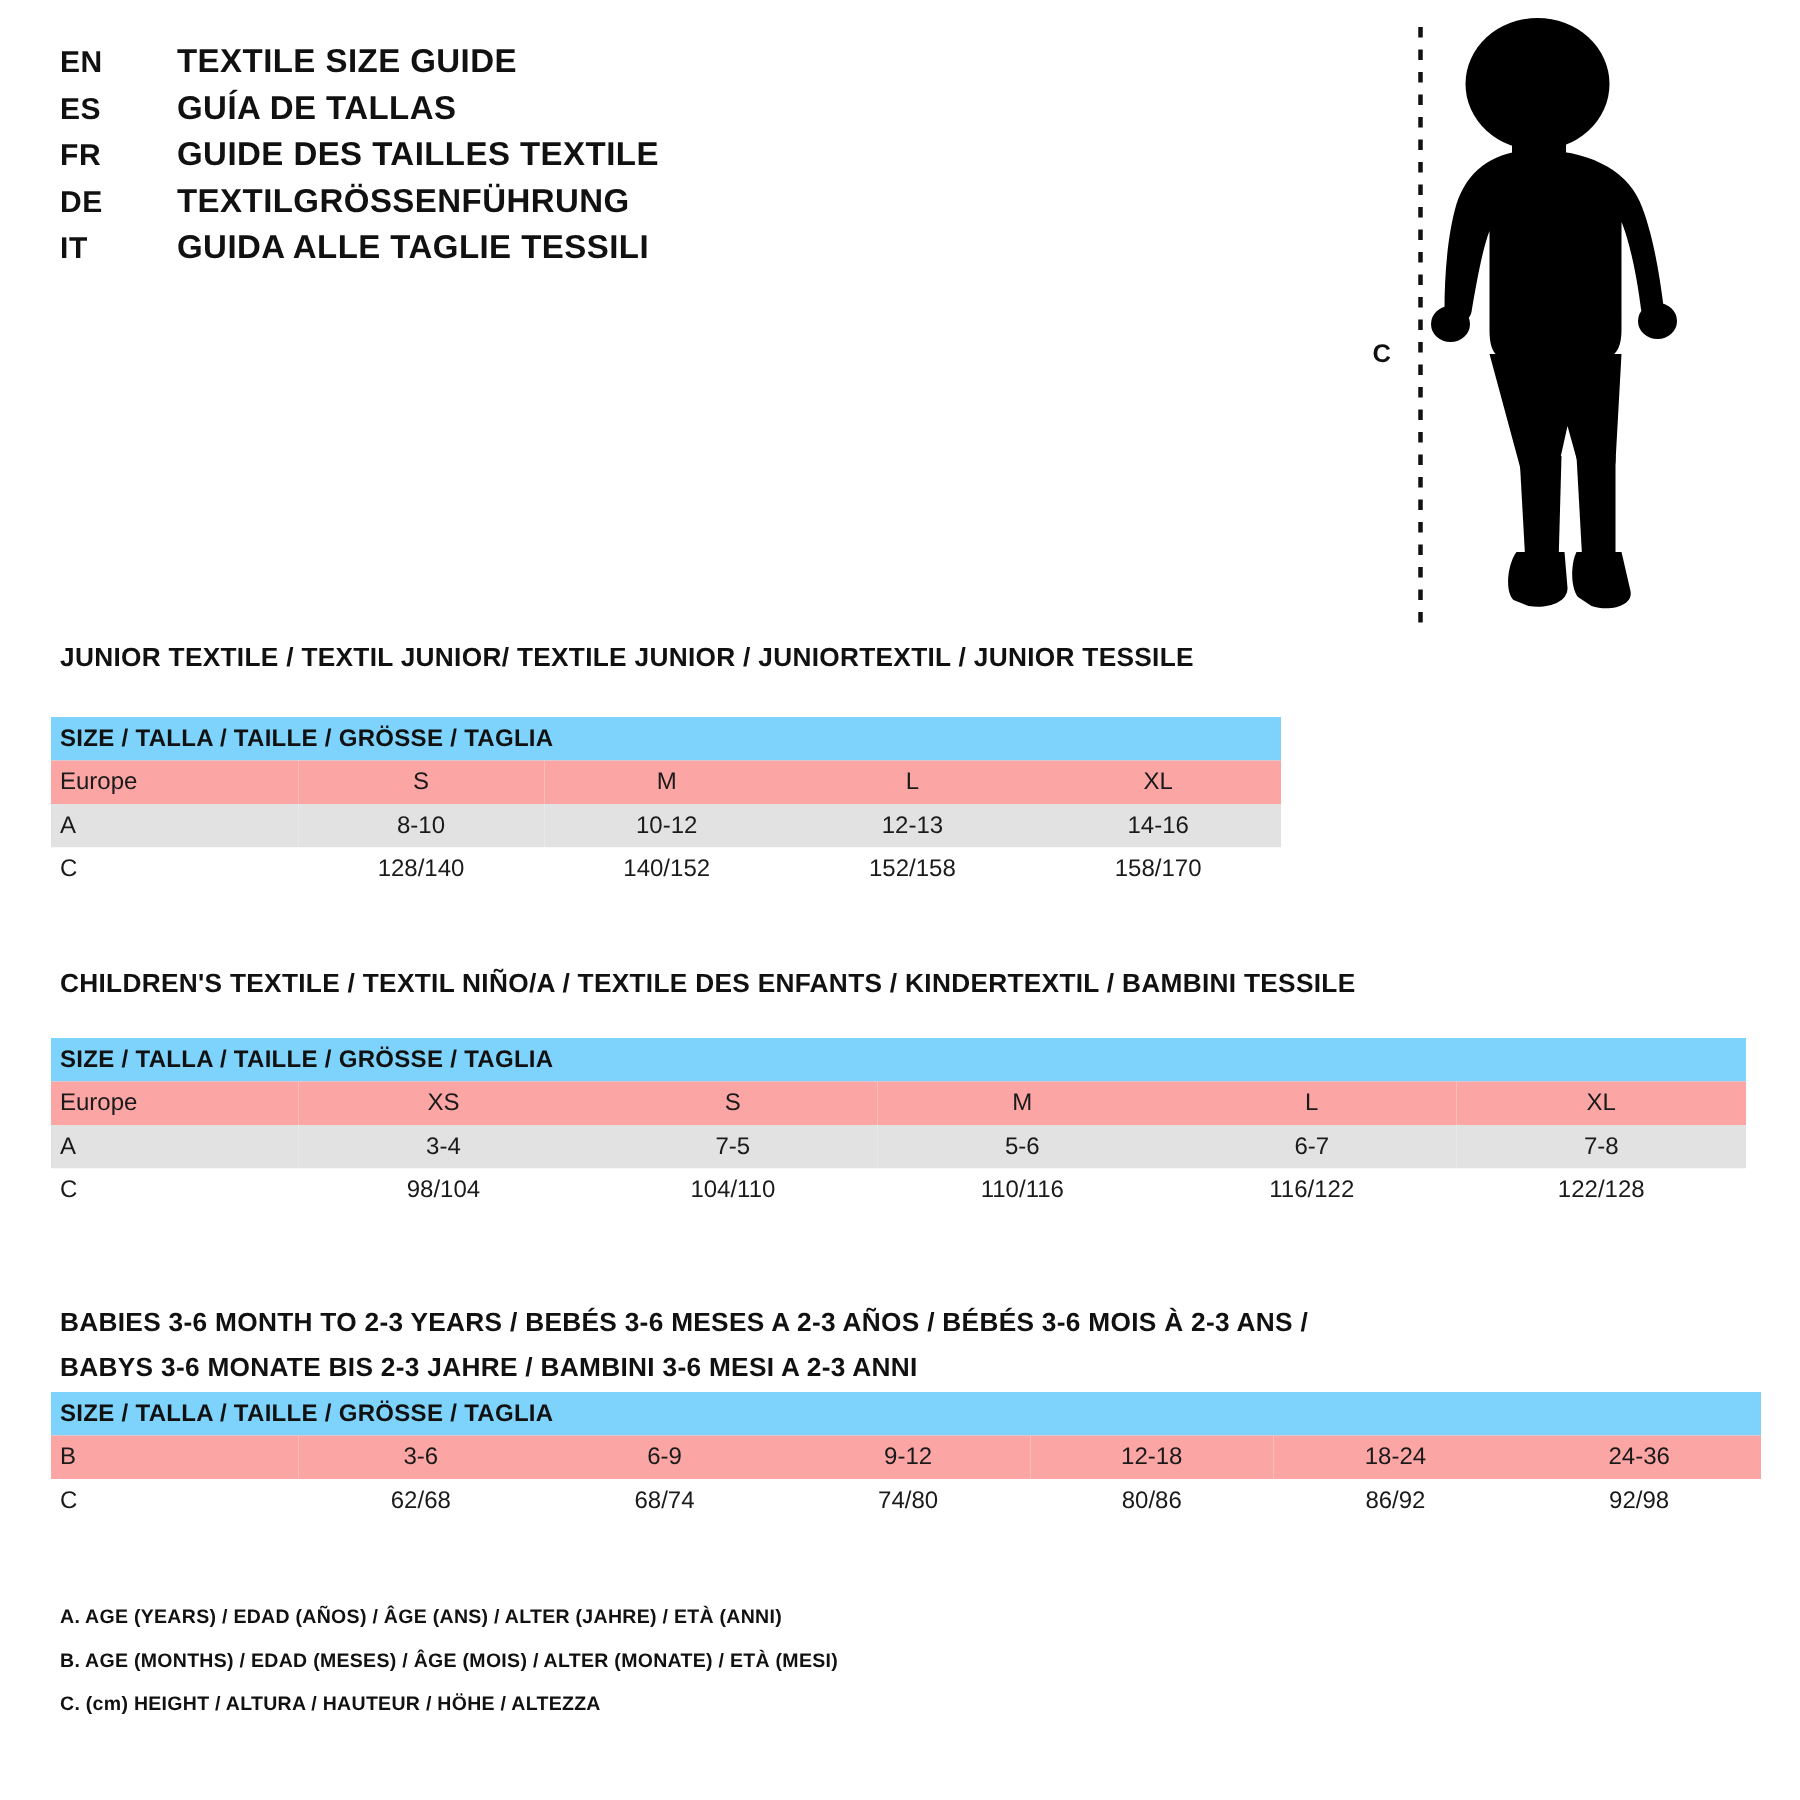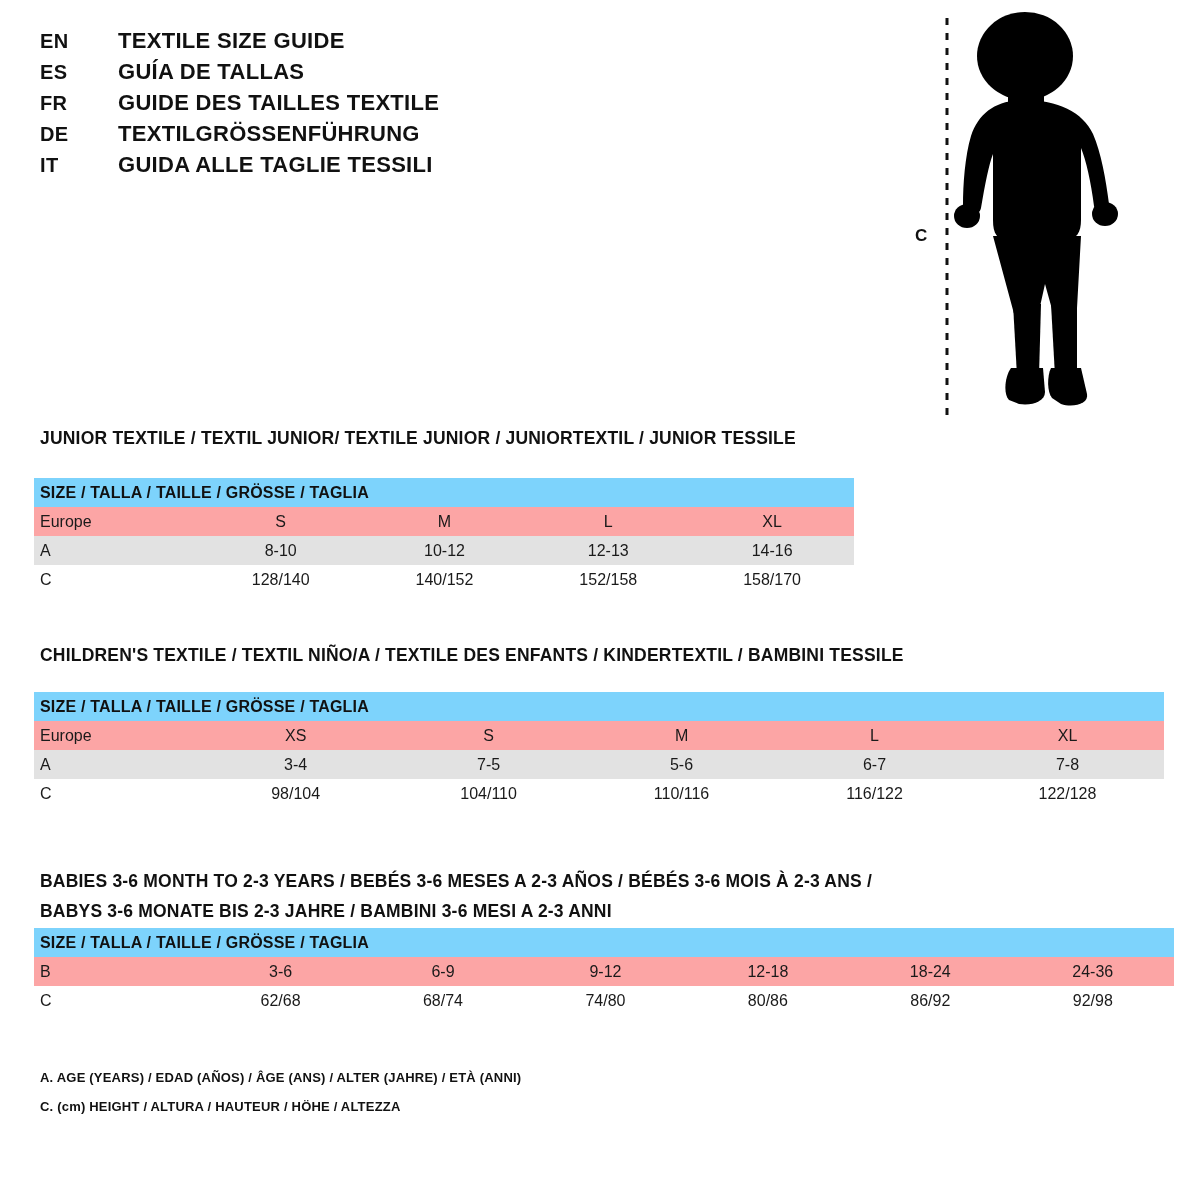--- a/index.html
+++ b/index.html
@@ -288,16 +288,17 @@
       <td class="cell-val">74/80</td>
       <td class="cell-val">80/86</td>
       <td class="cell-val">86/92</td>
       <td class="cell-val">92/98</td>
     </tr>
   </tbody>
     </table>
 
   <div class="legend" style="top:1070px;">
     <div class="legend-line">A. AGE (YEARS) / EDAD (AÑOS) / ÂGE (ANS) / ALTER (JAHRE) / ETÀ (ANNI)</div>
+    <div class="legend-line">B. AGE (MONTHS) / EDAD (MESES) / ÂGE (MOIS) / ALTER (MONATE) / ETÀ (MESI)</div>
     <div class="legend-line">C. (cm) HEIGHT / ALTURA / HAUTEUR / HÖHE / ALTEZZA</div>
   </div>
 
 </div>
 
 </body></html>

